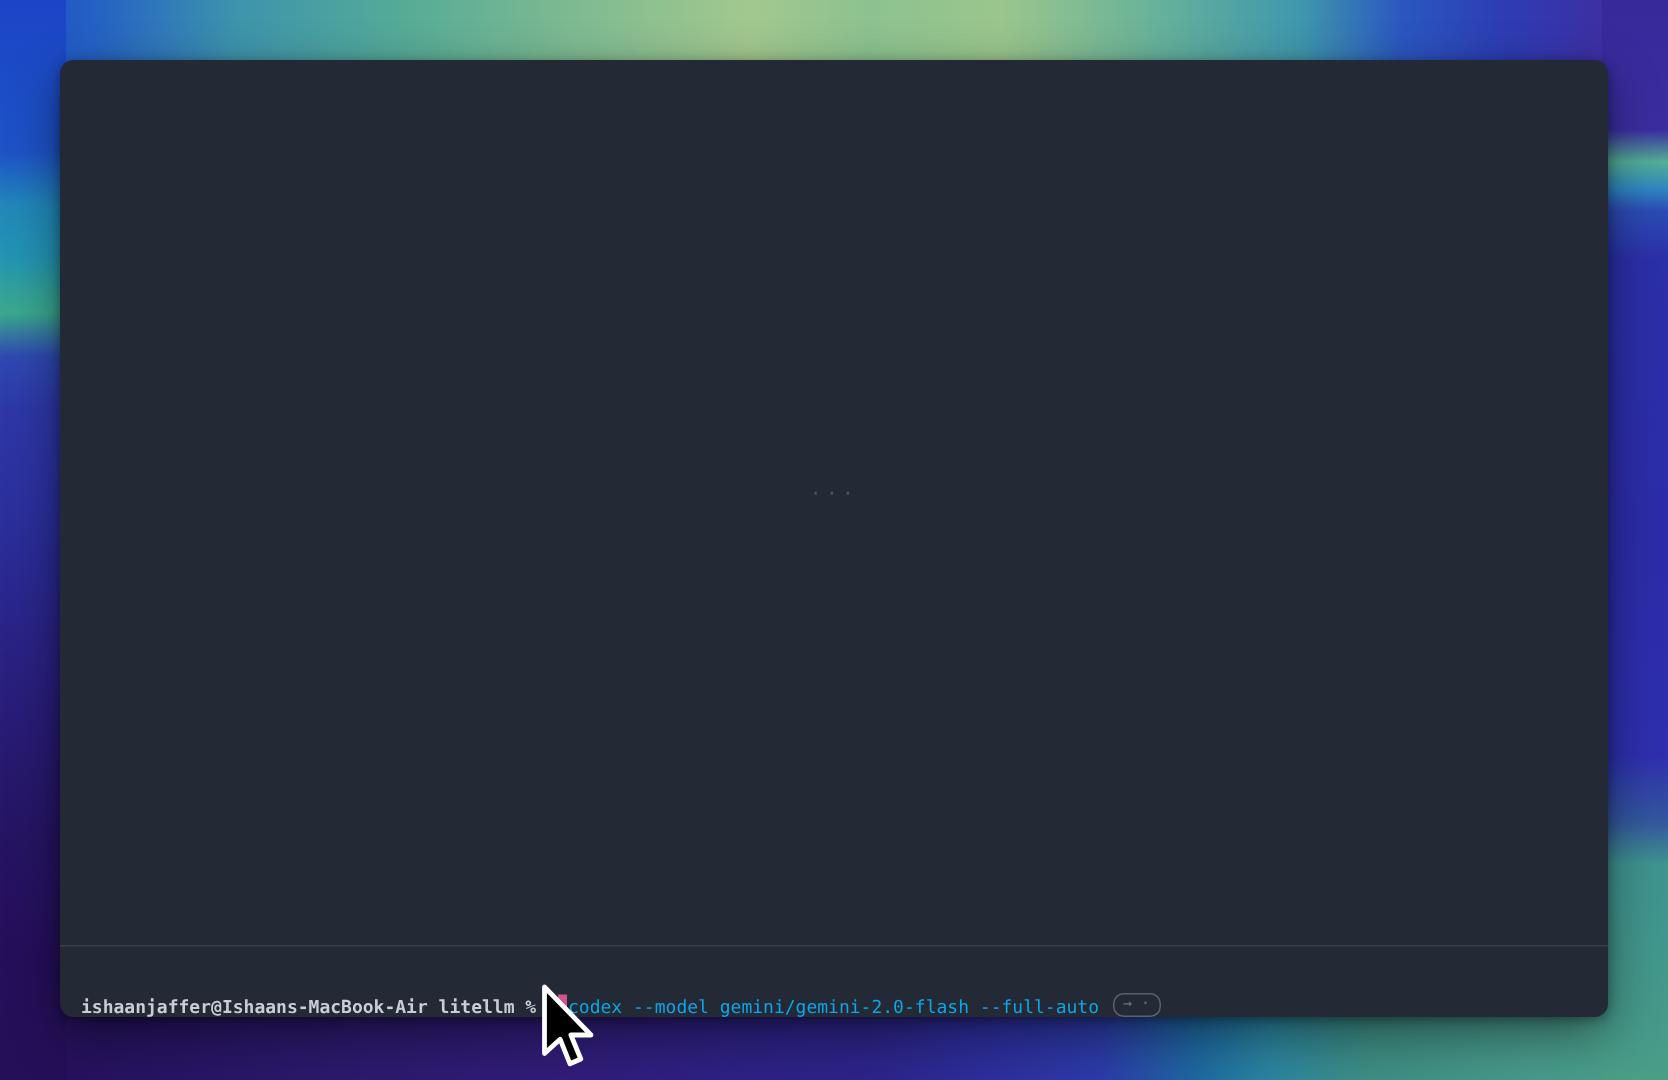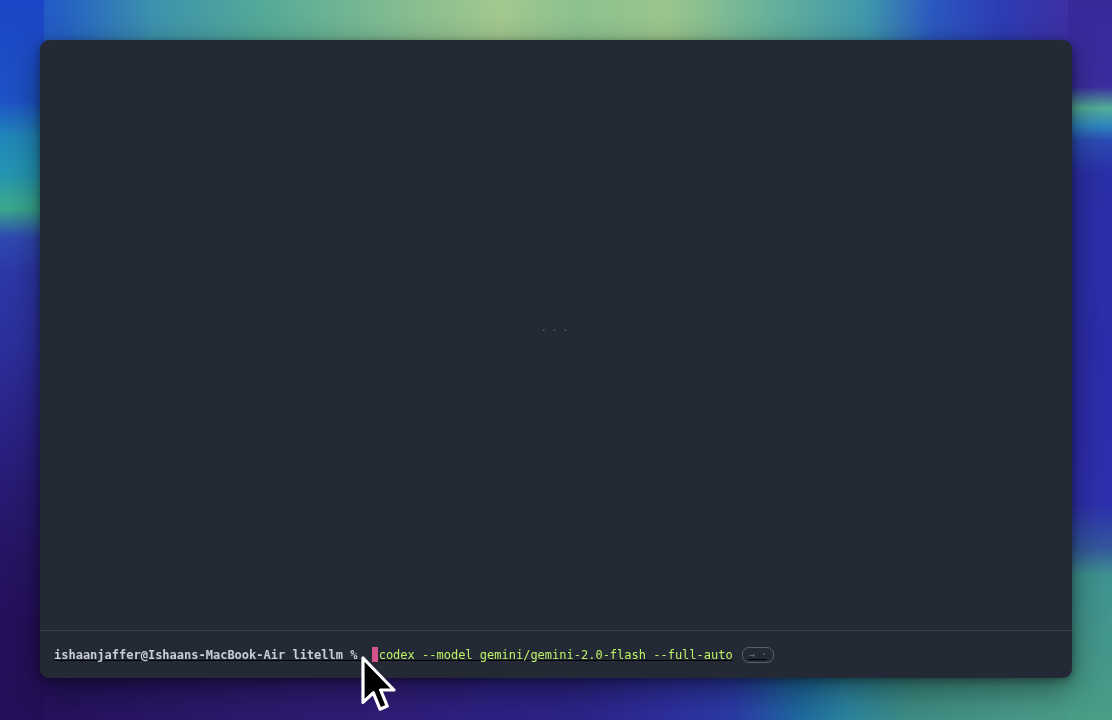--- a/index.html
+++ b/index.html
@@ -52,30 +52,30 @@
     z-index: 5;
     display: flex; flex-direction: column;
   }
   .term-body { position: relative; flex: 1 1 auto; }
   .ellipsis {
     position: absolute; left: 50%; top: 282px; transform: translateX(-50%);
     color: #4e555f; font-size: 13px; letter-spacing: 3px;
   }
   .divider { height: 1px; background: #3a404c; margin: 0; flex: 0 0 auto; }
   .prompt-row {
-    flex: 0 0 47px; display: flex; align-items: center;
-    padding: 0 12px 0 14px; white-space: pre; font-size: 12px; text-decoration: underline;
+    flex: 0 0 47px; display: flex; align-items: flex-end;
+    padding: 0 12px 0 14px; white-space: pre; font-size: 12px;
   }
   .prompt { color: #c9ced6; font-weight: bold; }
   .caret {
     display: inline-block; width: 6px; height: 15px;
     background: #d4538c; margin-left: 7px; margin-right: 1px;
     vertical-align: middle;
   }
-  .suggestion { color: #bef264; }
+  .suggestion { color: #0ea5e9; }
   .hint-badge {
     display: inline-block; margin-left: 9px;
     border: 1px solid #5a616e; border-radius: 7px;
     color: #6d7480; font-size: 10px; line-height: 13px;
     padding: 0 6px 1px 6px;
   }
   
   .mouse-cursor {
     position: absolute; left: 360px; top: 656px;
     width: 38px; height: 58px; z-index: 10;

